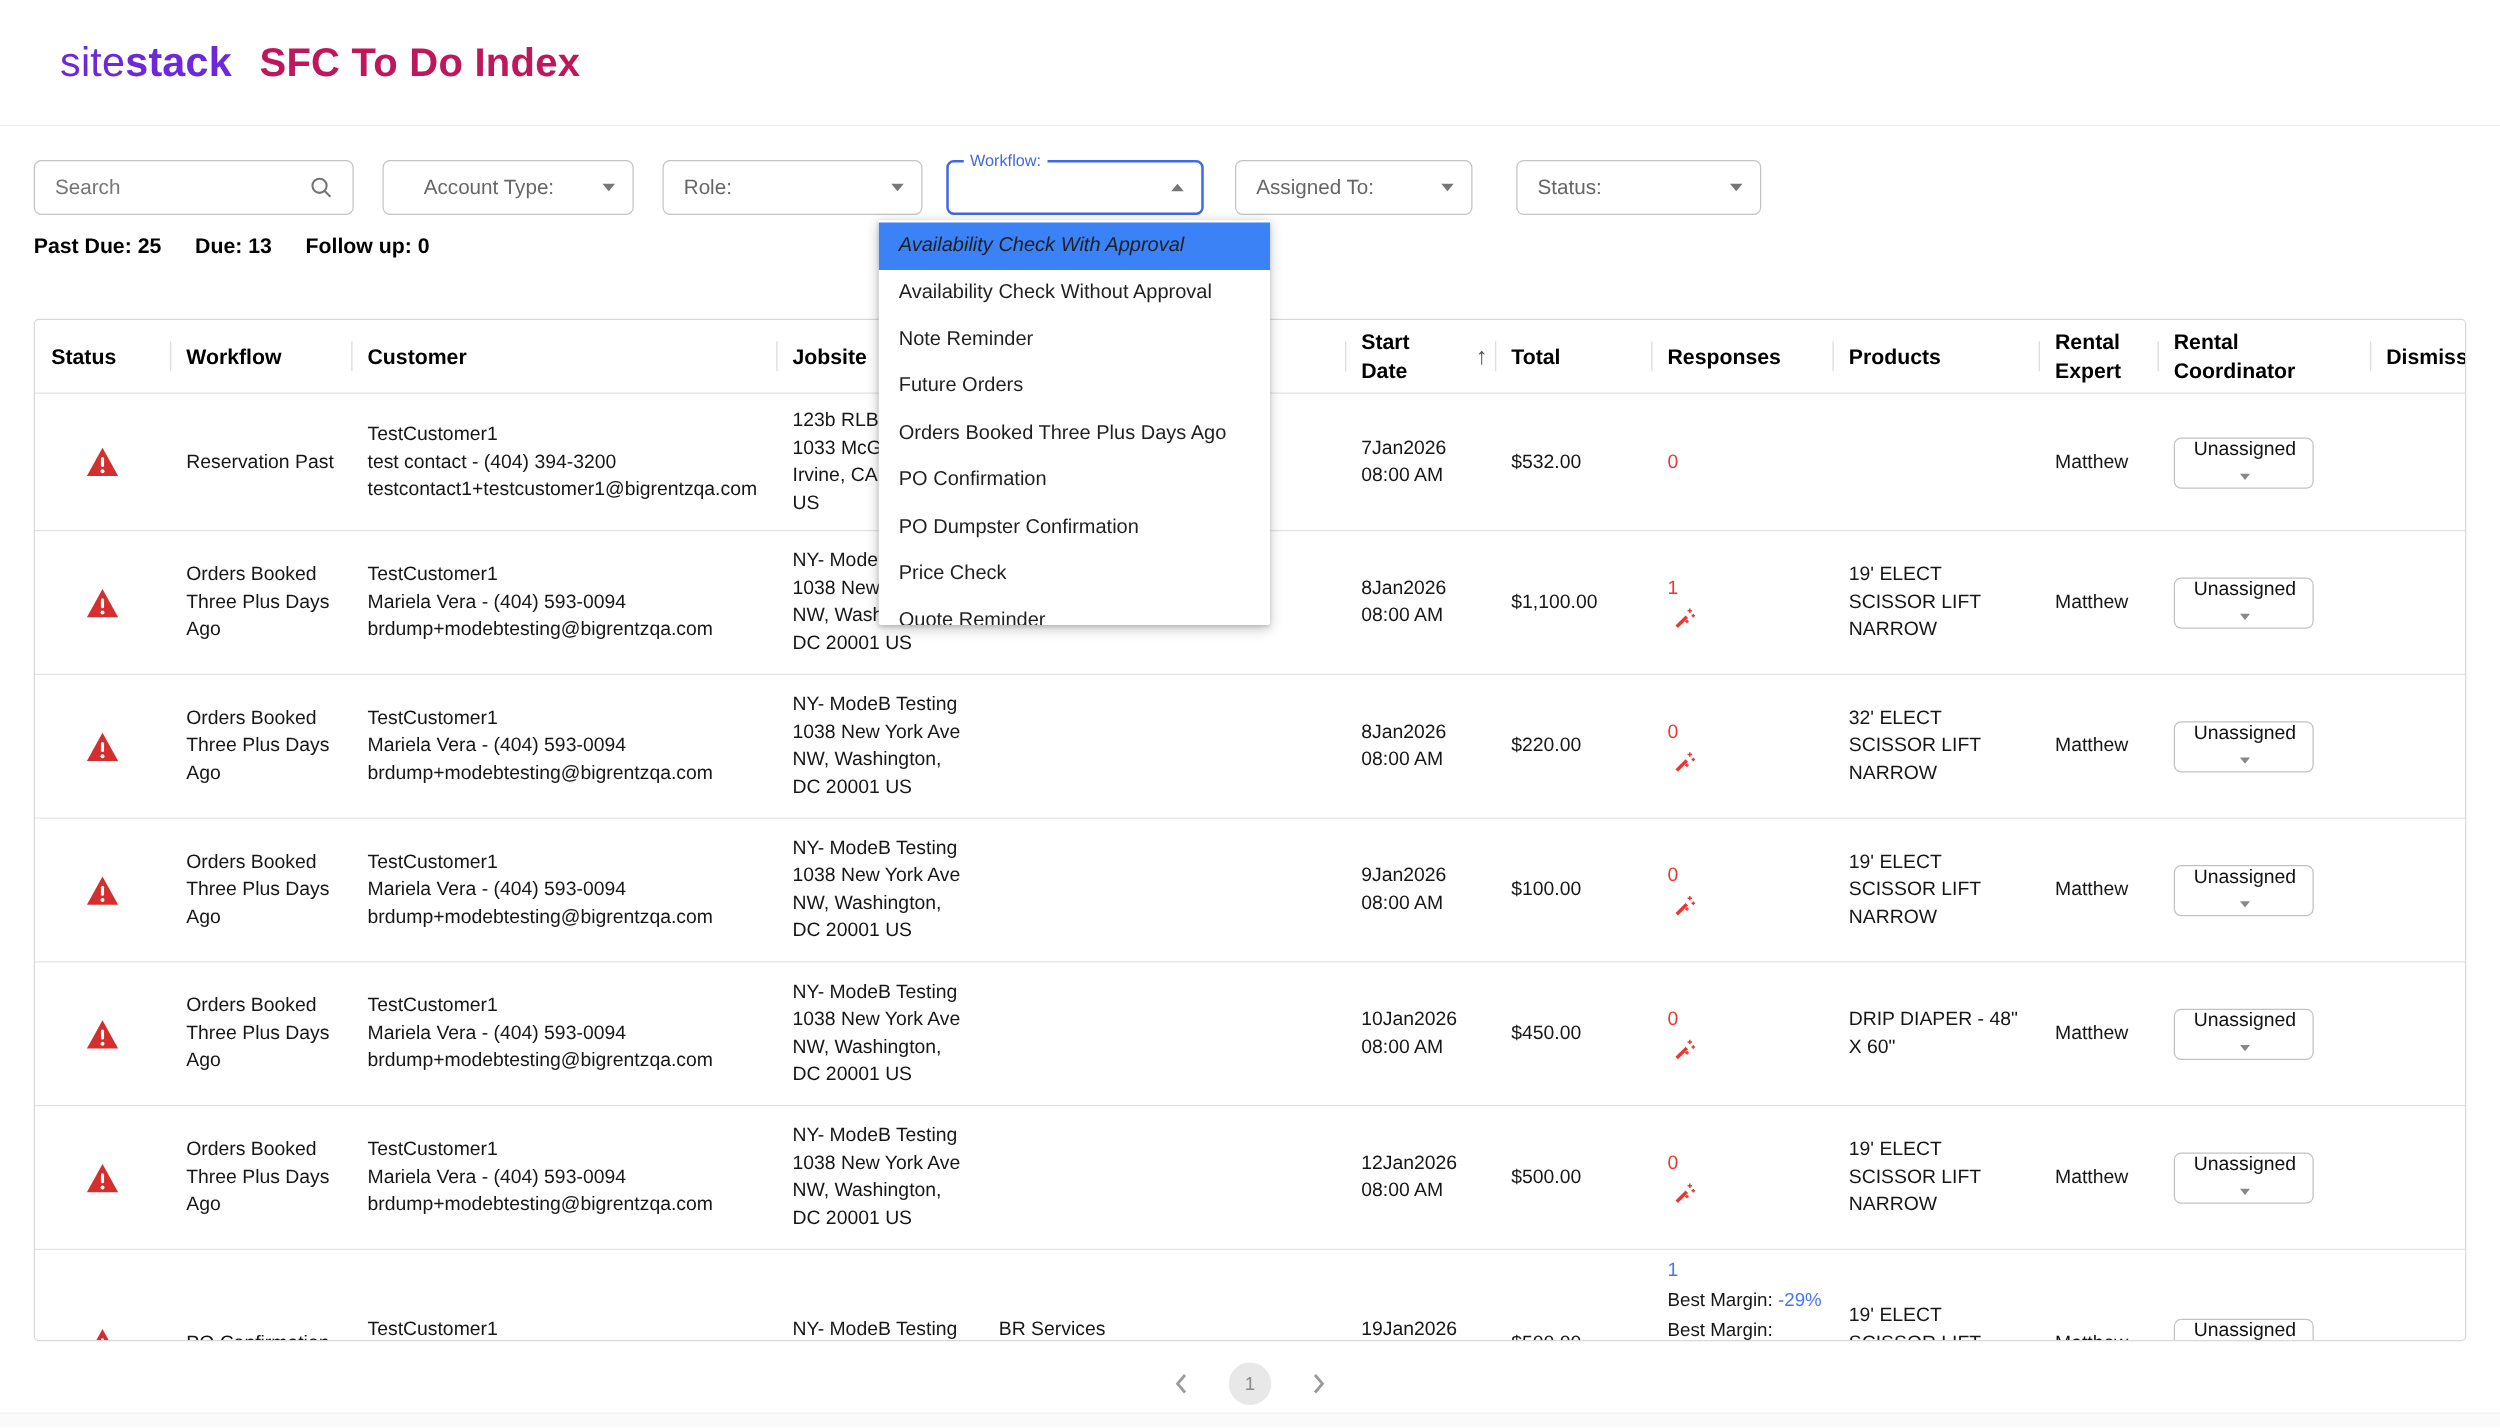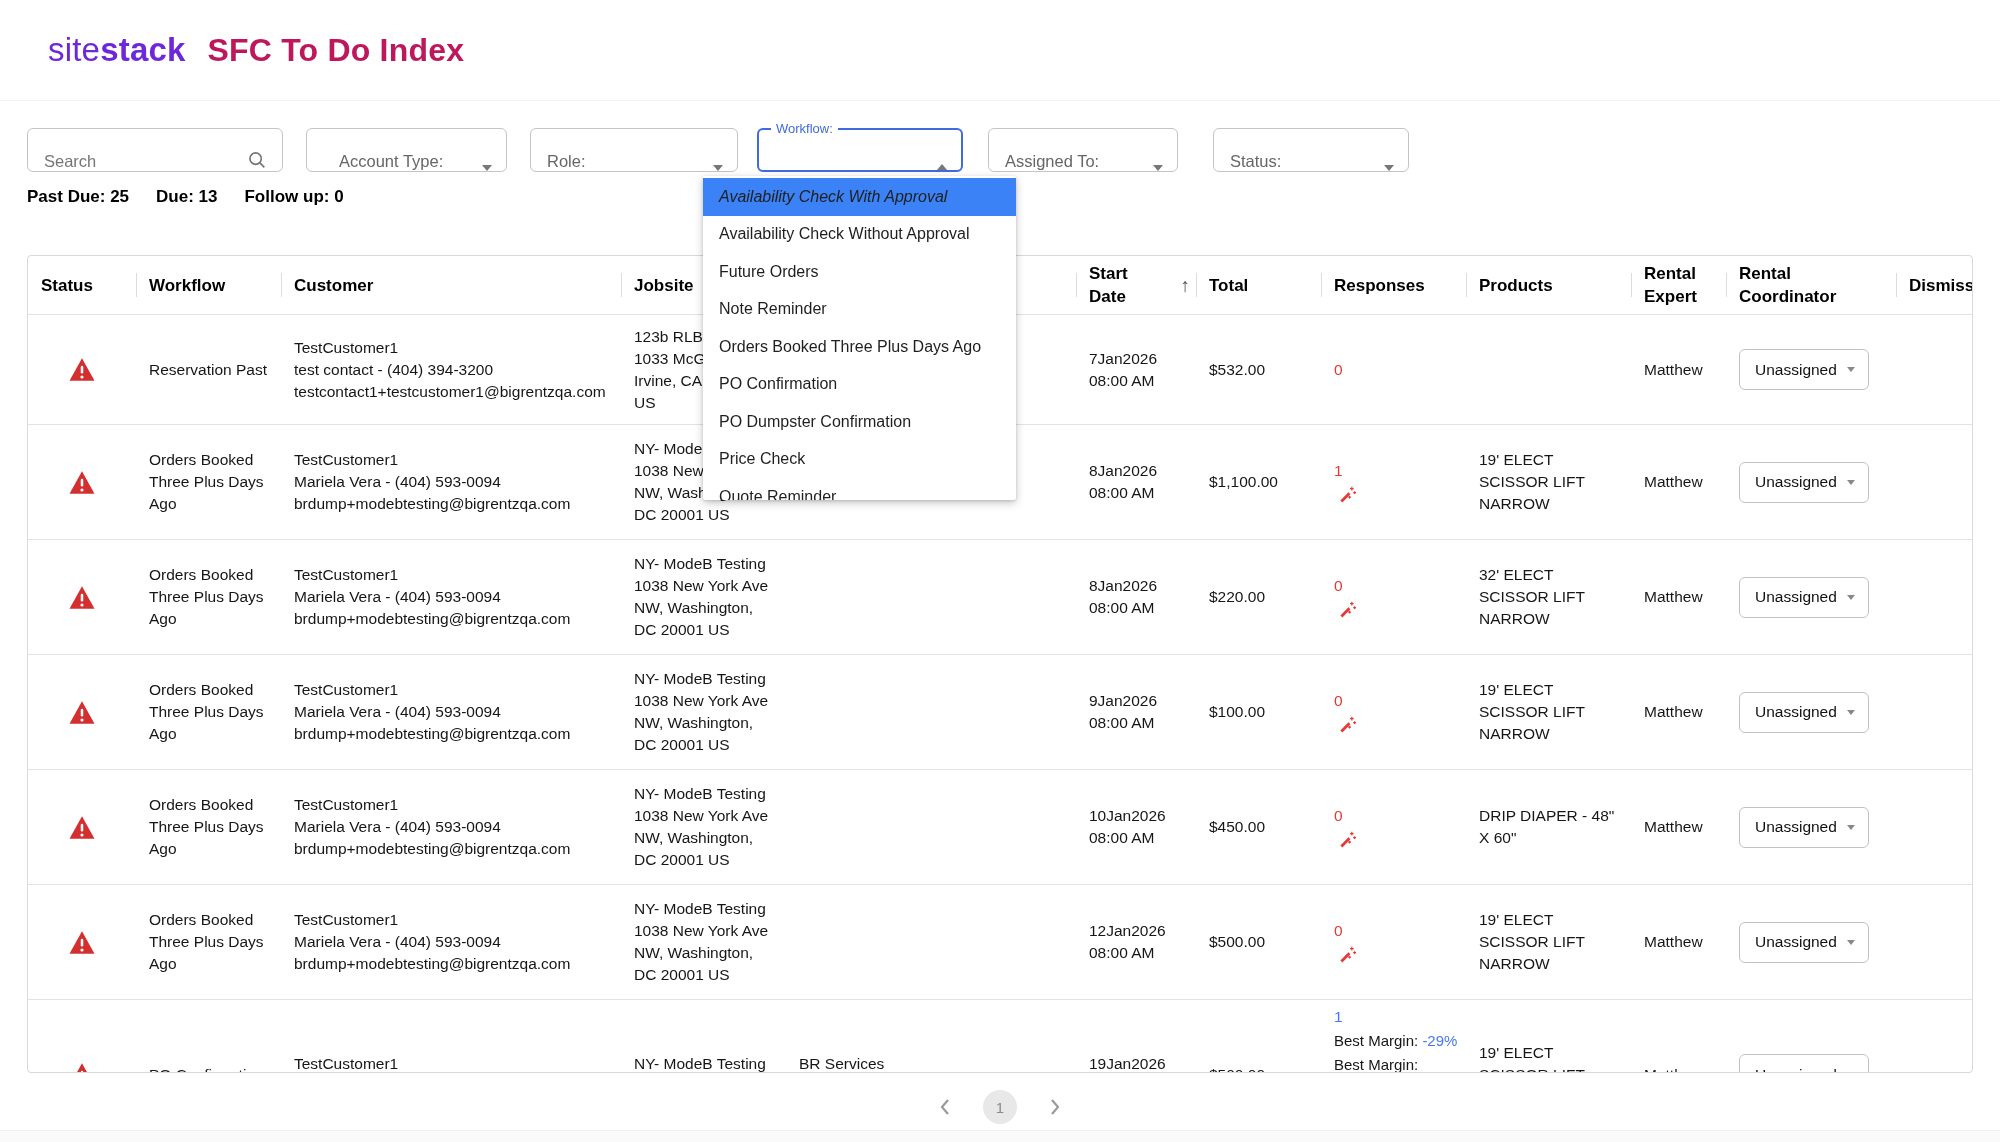--- a/index.html
+++ b/index.html
@@ -11,21 +11,21 @@
   .app-header { position:absolute; left:0; top:0; width:100%; height:101px;
     display:flex; align-items:center; padding-left:48px; border-bottom:1px solid #f2f2f2; background:#fff; }
   .logo { font-size:33px; color:#6d28d9; letter-spacing:.2px; }
   .logo .lg-site { font-weight:400; }
   .logo .lg-stack { font-weight:700; }
   .page-title { font-size:32px; font-weight:700; color:#be185d; margin-left:22px; letter-spacing:.2px; }
 
   
   .filters { position:absolute; left:0; top:0; width:100%; height:0; }
   .fbox { position:absolute; top:128px; height:44px; border:1px solid #c4c4c4; border-radius:6px;
-    background:#fff; display:flex; align-items:flex-end; padding:0 14px 0 16px; }
+    background:#fff; display:flex; align-items:center; padding:0 14px 0 16px; }
   .fbox .flabel { font-size:16.5px; color:#666; flex:1; }
   .caret-down { width:0; height:0; border-left:5.5px solid transparent; border-right:5.5px solid transparent;
     border-top:6.5px solid #777; }
   .caret-up { width:0; height:0; border-left:5.5px solid transparent; border-right:5.5px solid transparent;
     border-bottom:6.5px solid #777; }
   .search-box { left:27px; width:256px; }
   .search-box input { border:none; outline:none; flex:1; font-family:inherit; font-size:16.5px; color:#333;
     background:transparent; min-width:0; }
   .search-box input::placeholder { color:#757575; opacity:1; }
   .f-account { left:306px; width:201px;padding-left:32px; }
@@ -58,21 +58,21 @@
   .resp { display:flex; flex-direction:column; align-items:flex-start; gap:2px; }
   .resp-count { font-size:15.5px; }
   .red { color:#e53935; }
   .blue { color:#4577f6; }
   .wand { margin-left:4px; margin-top:1px; }
   .bm-line { white-space:nowrap; font-size:15px; color:#161616; }
   .bm-value { color:#4577f6; }
   .r6-resp { align-self:flex-start; padding-top:6px; }
   .assign-btn { display:inline-flex; align-items:center; gap:10px; background:#fff; border:1px solid #c2c2c2;
     border-radius:6px; height:41px; padding:0 13px 0 15px; font-family:inherit; font-size:15.5px; color:#111;
-    cursor:pointer; }
+    cursor:pointer;flex-direction:column; }
   .assign-btn .caret-down { border-top-color:#888; border-left-width:4.5px; border-right-width:4.5px; border-top-width:5.5px; }
 
   
   .menu { position:absolute; left:703px; top:176px; width:313px; height:324px; background:#fff;
     box-shadow:0 3px 10px rgba(0,0,0,.22), 0 1px 3px rgba(0,0,0,.14); overflow:hidden; z-index:20;
     padding-top:2px; border-radius:0 0 2px 2px; }
   .menu-item { height:37.5px; display:flex; align-items:center; padding:0 16px; font-size:16px; color:#1f1f1f;
     white-space:nowrap; cursor:pointer; }
   .menu-item.selected { background:#3b82f6;font-style:italic; }
 
@@ -386,22 +386,22 @@
             <span>Unassigned</span>
             <span class="caret-down"></span>
           </button></div>
       <div class="td"></div>
     </div>
   </div>
 
   <div class="menu">
     <div class="menu-item selected">Availability Check With Approval</div>
     <div class="menu-item">Availability Check Without Approval</div>
+    <div class="menu-item">Note Reminder</div>
     <div class="menu-item">Future Orders</div>
-    <div class="menu-item">Note Reminder</div>
     <div class="menu-item">Orders Booked Three Plus Days Ago</div>
     <div class="menu-item">PO Confirmation</div>
     <div class="menu-item">PO Dumpster Confirmation</div>
     <div class="menu-item">Price Check</div>
     <div class="menu-item">Quote Reminder</div>
   </div>
 
   <div class="pagination">
     <button class="pg-chev">
       <svg width="12" height="18" viewBox="0 0 12 18" fill="none" stroke="#9a9a9a" stroke-width="2.2">

